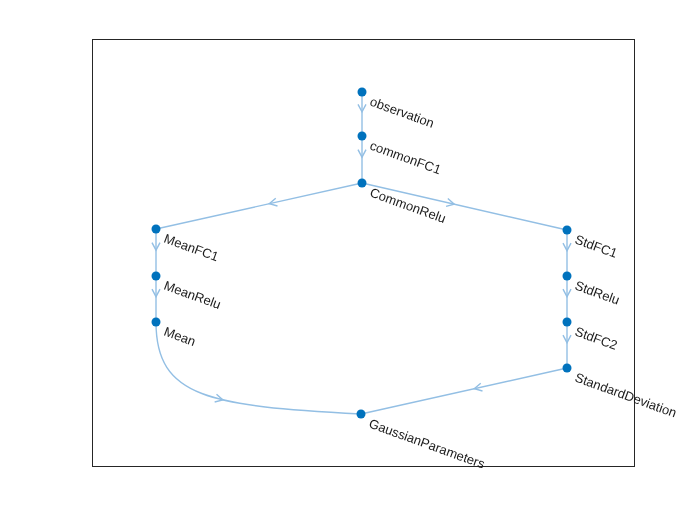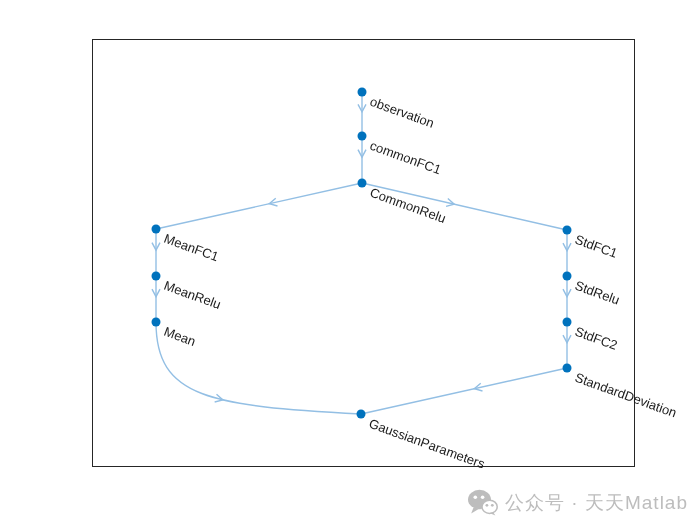--- a/index.html
+++ b/index.html
@@ -81,29 +81,14 @@
       <circle cx="567" cy="276" r="4.5" fill="#0072bd"></circle>
       <text x="574" y="289" fill="#1a1a1a" font-size="13" transform="rotate(20 574 289)">StdRelu</text>
       <circle cx="567" cy="322" r="4.5" fill="#0072bd"></circle>
       <text x="574" y="335" fill="#1a1a1a" font-size="13" transform="rotate(20 574 335)">StdFC2</text>
       <circle cx="567" cy="368" r="4.5" fill="#0072bd"></circle>
       <text x="574" y="381" fill="#1a1a1a" font-size="13" transform="rotate(20 574 381)">StandardDeviation</text>
       <circle cx="361" cy="414" r="4.5" fill="#0072bd"></circle>
       <text x="368" y="427" fill="#1a1a1a" font-size="13" transform="rotate(20 368 427)">GaussianParameters</text>
     </svg>
 
-  <div class="watermark">
-    <svg width="31" height="27" viewBox="0 0 31 27">
-      <g>
-        <ellipse cx="12.5" cy="10.5" rx="11.5" ry="9.7" fill="#bdbdbd"></ellipse>
-        <polygon points="6.5,18.5 4.2,24.5 12.5,19.6" fill="#bdbdbd"></polygon>
-        <circle cx="8.3" cy="8.3" r="1.8" fill="#ffffff"></circle>
-        <circle cx="15.6" cy="8.3" r="1.8" fill="#ffffff"></circle>
-        <ellipse cx="22.6" cy="17.8" rx="7.6" ry="6.6" fill="#ffffff" stroke="#bdbdbd" stroke-width="1.5"></ellipse>
-        <polygon points="26.2,23.2 28.4,26.5 22.4,23.9" fill="#bdbdbd"></polygon>
-        <circle cx="19.9" cy="16.3" r="1.4" fill="#bdbdbd"></circle>
-        <circle cx="25.3" cy="16.3" r="1.4" fill="#bdbdbd"></circle>
-      </g>
-    </svg>
-    <span>公众号 · 天天Matlab</span>
-  </div>
 
 </div>
 
 </body></html>

